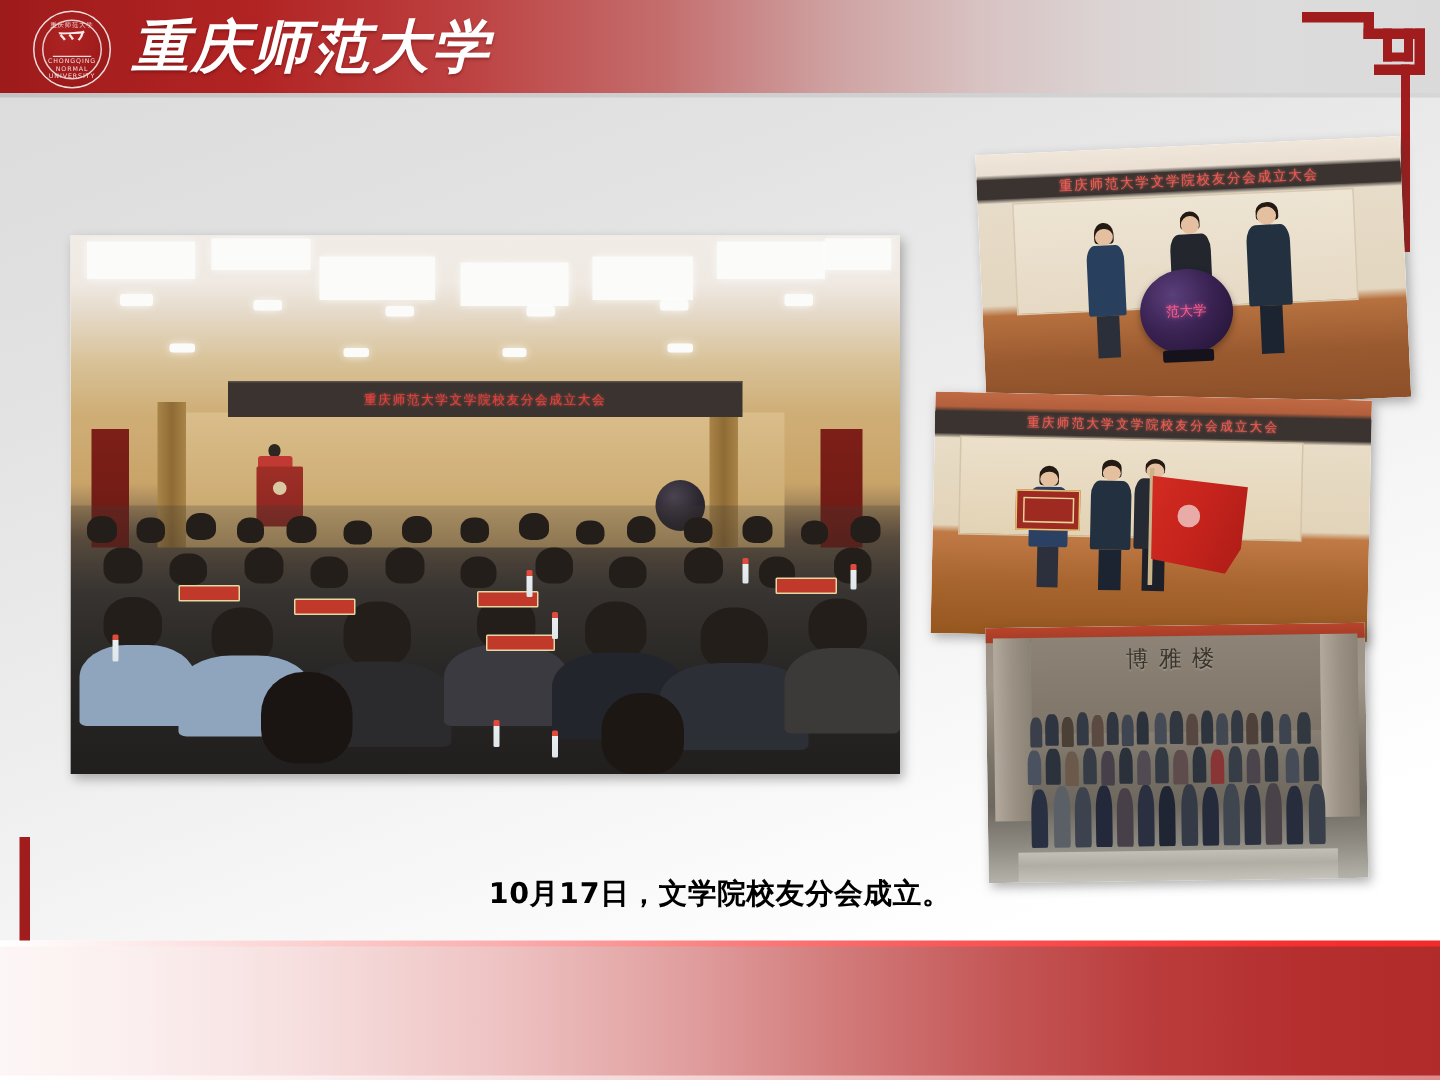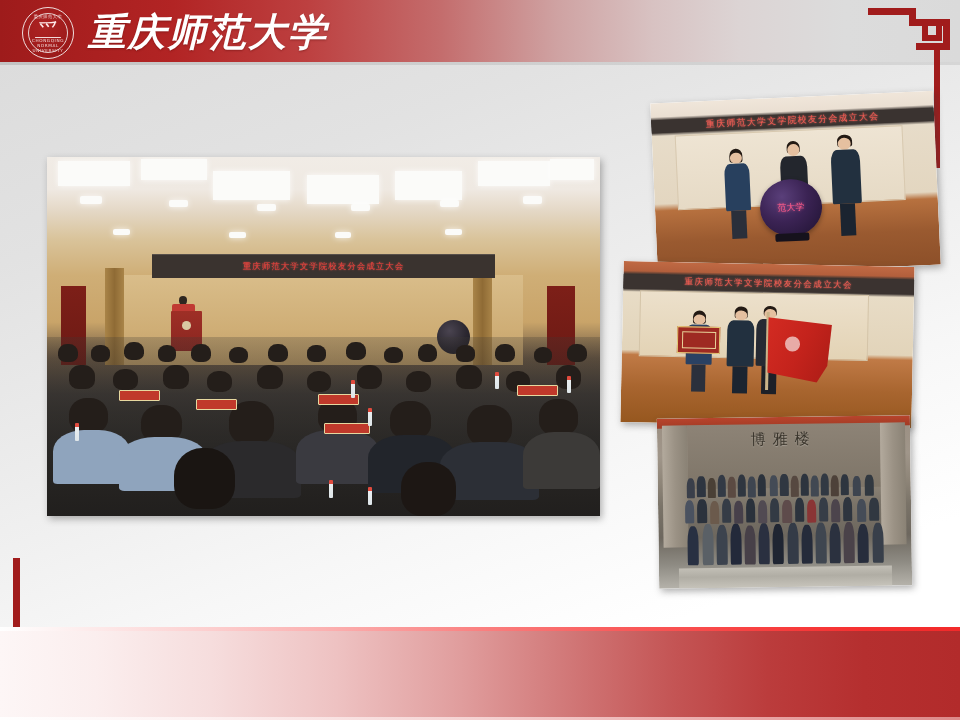--- a/index.html
+++ b/index.html
@@ -773,20 +773,21 @@
           <div class="tiny-person" style="left:65%;top:52%;width:5.5%;height:42%;background:#3f4650;"></div>
           <div class="tiny-person" style="left:72%;top:53%;width:5.5%;height:41%;background:#2b313f;"></div>
           <div class="tiny-person" style="left:79%;top:52%;width:5.5%;height:42%;background:#4a4249;"></div>
           <div class="tiny-person" style="left:86%;top:54%;width:5.5%;height:40%;background:#272d3c;"></div>
           <div class="tiny-person" style="left:93%;top:53%;width:5.5%;height:41%;background:#383f4a;"></div>
         </div>
       </div>
     </div>
   </div>
 
+  <div class="caption">10月17日，文学院校友分会成立。</div>
 
   <div class="corner-bl">
     <i class="bl-v1"></i>
       <i class="bl-h1"></i>
       <i class="bl-v2"></i>
     <i class="bl-v3"></i>
       <i class="bl-h3"></i>
       <i class="bl-v4"></i>
     <i class="bl-v5"></i>
       <i class="bl-h2"></i>

